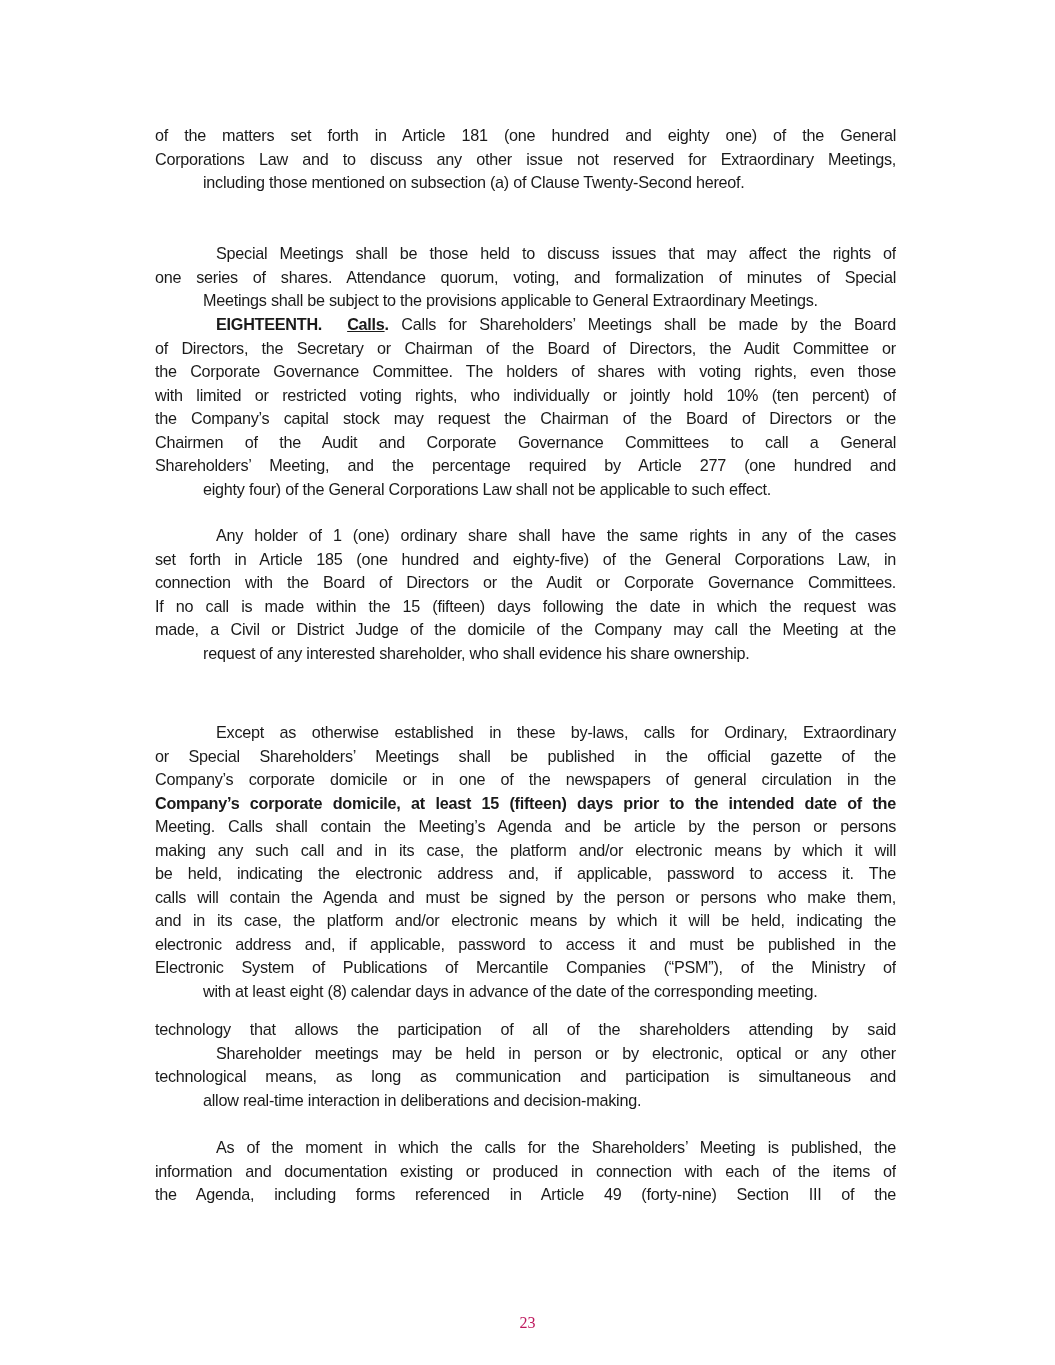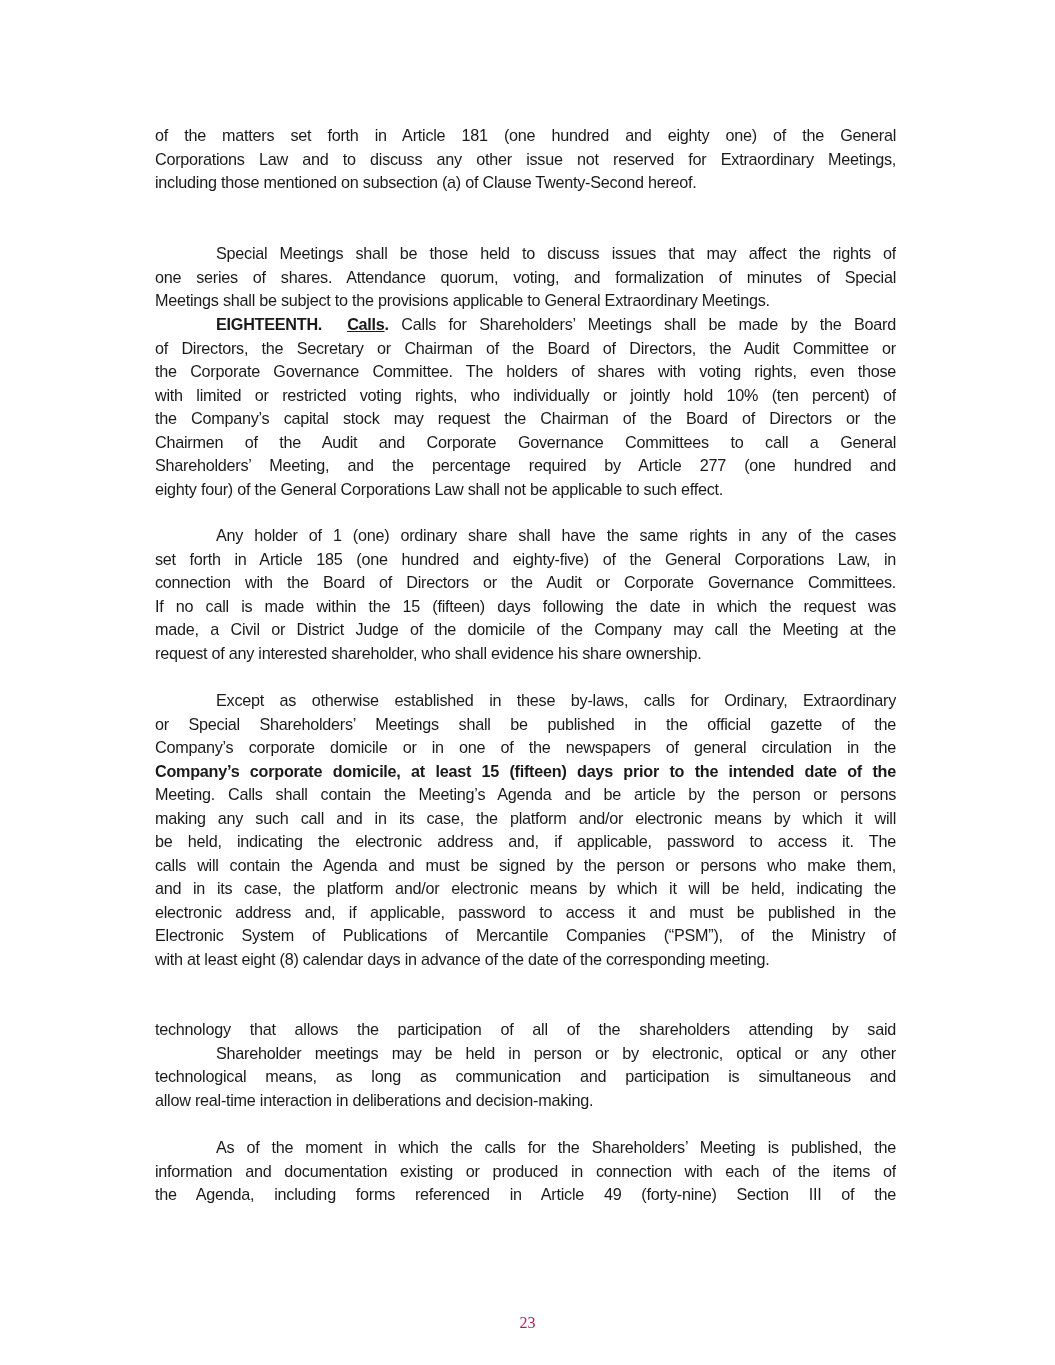--- a/index.html
+++ b/index.html
@@ -2,21 +2,21 @@
 <html><head>
 <meta charset="utf-8">
 <style>
   html, body { margin: 0; padding: 0; background: #ffffff; }
   body { width: 1055px; height: 1365px; position: relative; overflow: hidden; }
   .page { position: absolute; left: 0; top: 0; width: 1017px; height: 1365px; background: #fff; }
   .para { position: absolute; left: 155px; width: 741px; color: #1a1a1a;
           font-family: "Liberation Sans", sans-serif; font-size: 16.2px; }
   .line { display: block; height: 23.5px; line-height: 23.5px; white-space: nowrap;
           text-align: justify; text-align-last: justify; letter-spacing: -0.25px; word-spacing: 0px; }
-  .line.last { text-align-last: left; }
+  .line.last { text-align-last: left; margin-left: 48px; }
   .line.indent { padding-left: 61px; }
   .heading { font-weight: bold; }
   .underline { text-decoration: underline; }
   .page-number { position: absolute; top: 1272px; left: 0; width: 1055px; text-align: center;
                  font-family: "Liberation Serif", serif; font-size: 16px; color: #be185d; margin-top: 42px; }
 </style>
 </head>
 <body>
 
 <div class="page">
@@ -47,21 +47,21 @@
   <div class="para" style="top:524px;">
     <span class="line indent" style="white-space: normal; letter-spacing: -0.25px; overflow: hidden;">Any holder of 1 (one) ordinary share shall have the same rights in any of the cases</span>
     <span class="line" style="white-space: normal; letter-spacing: -0.25px; overflow: hidden;">set forth in Article 185 (one hundred and eighty-five) of the General Corporations Law, in</span>
     <span class="line" style="white-space: normal; letter-spacing: -0.25px; overflow: hidden;">connection with the Board of Directors or the Audit or Corporate Governance Committees.</span>
     <span class="line" style="white-space: normal; letter-spacing: -0.25px; overflow: hidden;">If no call is made within the 15 (fifteen) days following the date in which the request was</span>
     <span class="line" style="white-space: normal; letter-spacing: -0.25px; overflow: hidden;">made, a Civil or District Judge of the domicile of the Company may call the Meeting at the</span>
     <span class="line last" style="white-space: normal; letter-spacing: -0.25px; overflow: hidden;">request of any interested shareholder, who shall evidence his share ownership.</span>
   </div>
 
   <div class="para" style="top:689px;">
-    <span class="line indent" style="white-space: normal; letter-spacing: -0.25px; overflow: hidden;">Except as otherwise established in these by-laws, calls for Ordinary, Extraordinary</span>
+    <span class="line indent" style="white-space: normal; letter-spacing: -0.25px; overflow: hidden; margin-top: 32px;">Except as otherwise established in these by-laws, calls for Ordinary, Extraordinary</span>
     <span class="line" style="white-space: normal; letter-spacing: -0.25px; overflow: hidden;">or Special Shareholders’ Meetings shall be published in the official gazette of the</span>
     <span class="line" style="white-space: normal; letter-spacing: -0.25px; overflow: hidden;">Company’s corporate domicile or in one of the newspapers of general circulation in the</span>
     <span class="line" style="white-space: normal; letter-spacing: -0.25px; overflow: hidden; font-weight: bold;">Company’s corporate domicile, at least 15 (fifteen) days prior to the intended date of the</span>
     <span class="line" style="white-space: normal; letter-spacing: -0.25px; overflow: hidden;">Meeting. Calls shall contain the Meeting’s Agenda and be article by the person or persons</span>
     <span class="line" style="white-space: normal; letter-spacing: -0.25px; overflow: hidden;">making any such call and in its case, the platform and/or electronic means by which it will</span>
     <span class="line" style="white-space: normal; letter-spacing: -0.25px; overflow: hidden;">be held, indicating the electronic address and, if applicable, password to access it. The</span>
     <span class="line" style="white-space: normal; letter-spacing: -0.25px; overflow: hidden;">calls will contain the Agenda and must be signed by the person or persons who make them,</span>
     <span class="line" style="white-space: normal; letter-spacing: -0.25px; overflow: hidden;">and in its case, the platform and/or electronic means by which it will be held, indicating the</span>
     <span class="line" style="white-space: normal; letter-spacing: -0.25px; overflow: hidden;">electronic address and, if applicable, password to access it and must be published in the</span>
     <span class="line" style="white-space: normal; letter-spacing: -0.25px; overflow: hidden;">Electronic System of Publications of Mercantile Companies (“PSM”), of the Ministry of</span>

